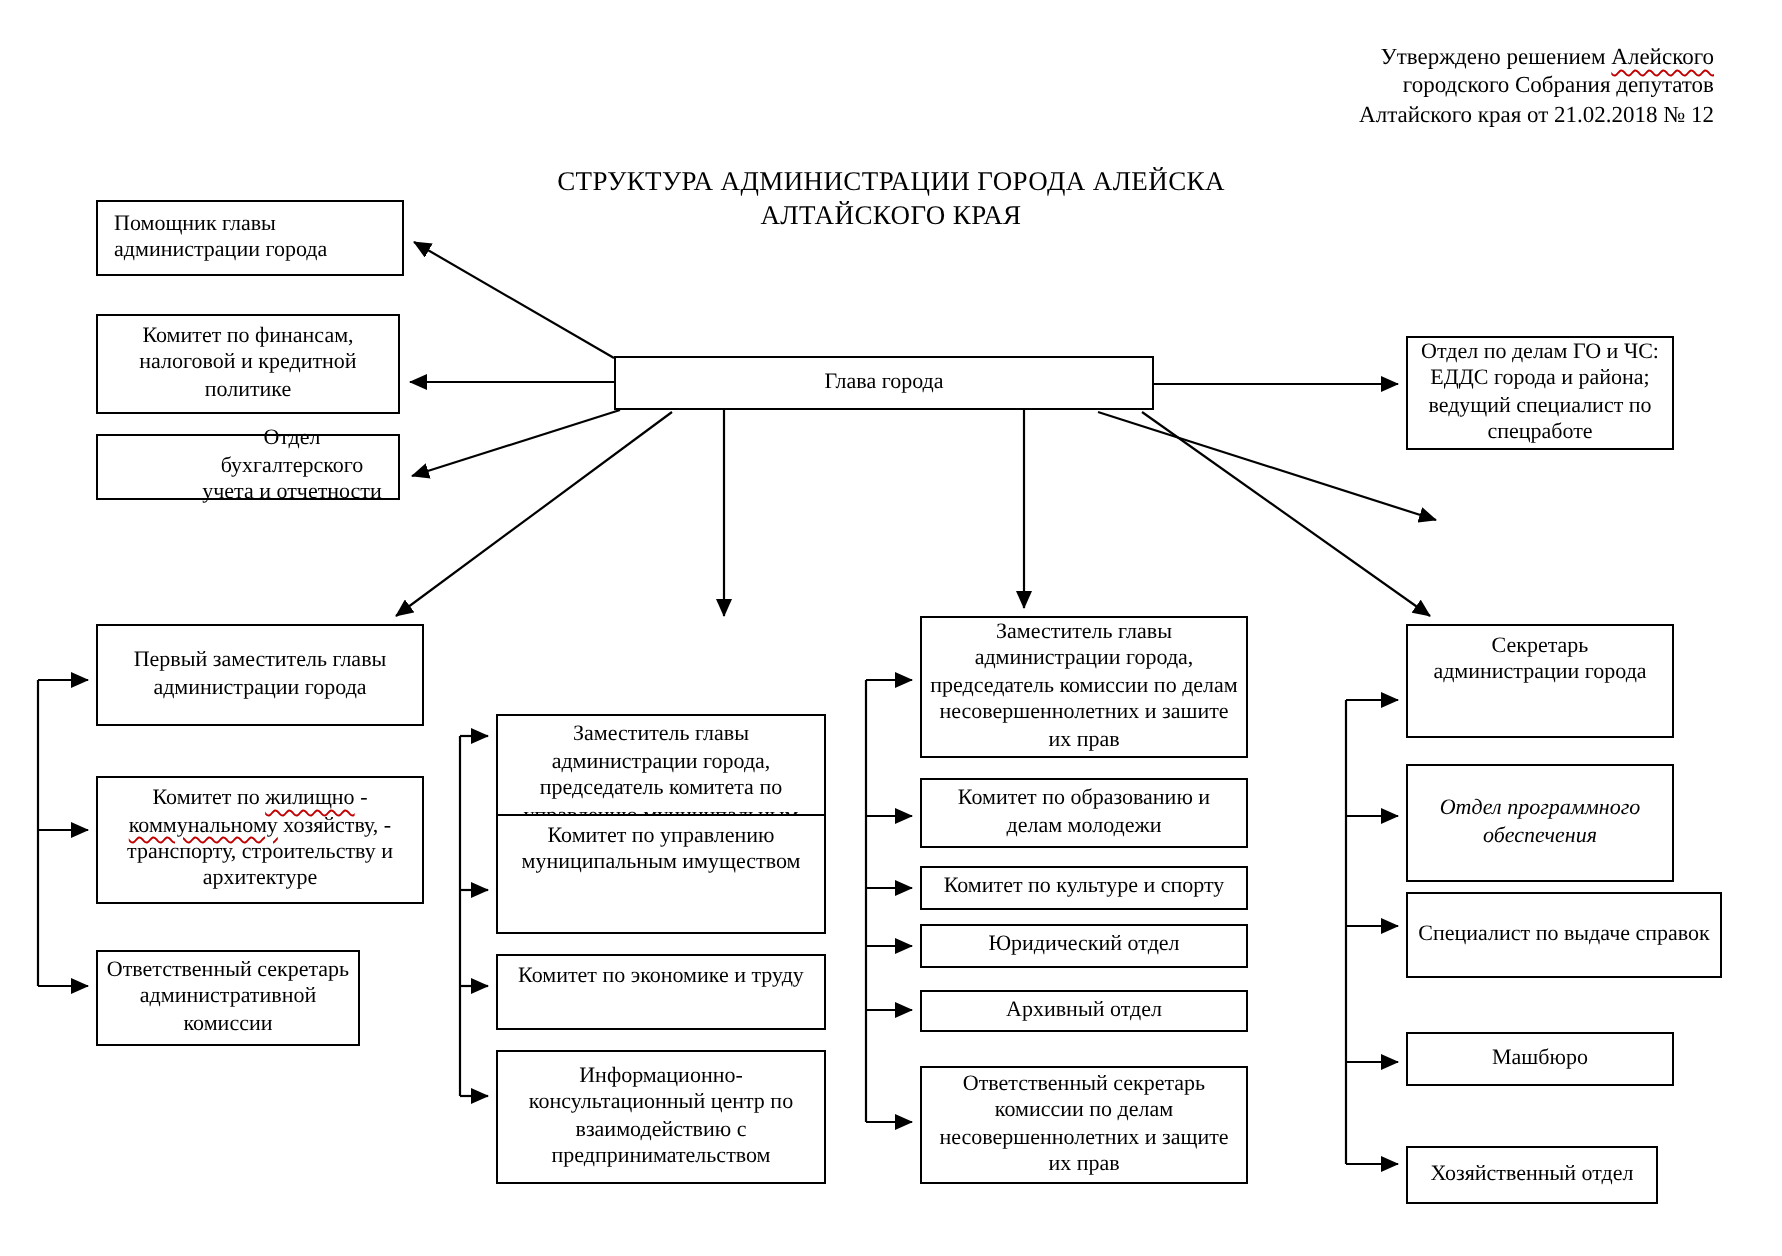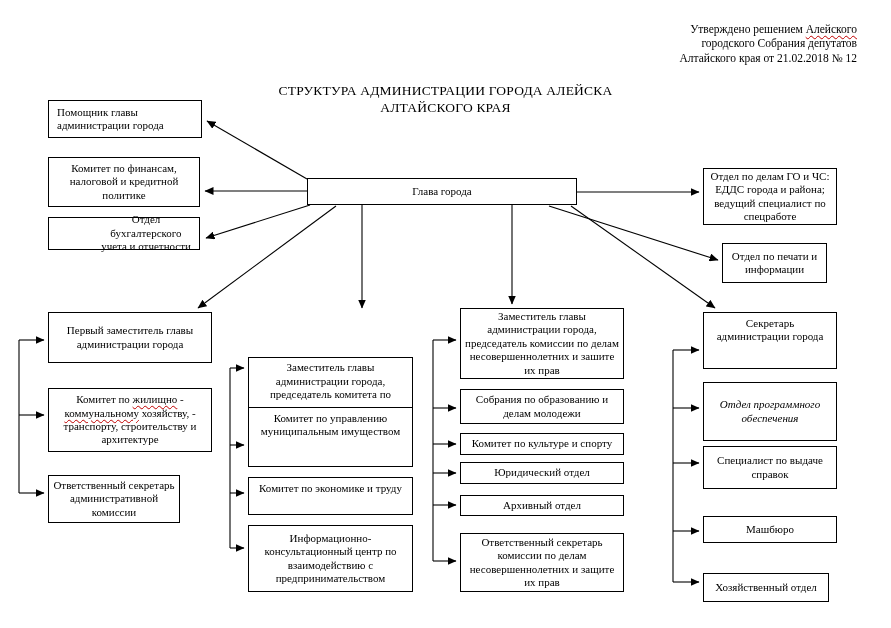--- a/index.html
+++ b/index.html
@@ -70,21 +70,21 @@
 
   #n-deputy-minors{left:460px;top:308px;width:164px;height:71px;}
   #n-education-committee{left:460px;top:389px;width:164px;height:35px;}
   #n-culture-committee{left:460px;top:433px;width:164px;height:22px;}
   #n-legal-dept{left:460px;top:462px;width:164px;height:22px;}
   #n-archive-dept{left:460px;top:495px;width:164px;height:21px;}
   #n-minors-secretary{left:460px;top:533px;width:164px;height:59px;}
 
   #n-city-secretary{left:703px;top:312px;width:134px;height:57px;}
   #n-software-dept{left:703px;top:382px;width:134px;height:59px;font-style:italic;}
-  #n-certificates{left:703px;top:446px;width:134px;height:43px;}
+  #n-certificates{left:703px;top:446px;width:158px;height:43px;}
   #n-typing-bureau{left:703px;top:516px;width:134px;height:27px;}
   #n-household{left:703px;top:573px;width:126px;height:29px;}
 </style>
 </head>
 <body>
 
 <div id="page">
 
   <svg id="connectors" viewBox="0 0 891 628" xmlns="http://www.w3.org/2000/svg">
     <defs>
@@ -153,23 +153,20 @@
   <div class="node" id="n-finance">
       <span>Комитет по финансам, налоговой и кредитной политике</span>
     </div>
   <div class="node" id="n-accounting">
       <span>Отдел бухгалтерского учета и отчетности</span>
     </div>
 
   <div class="node" id="n-gochs">
       <span>Отдел по делам ГО и ЧС: ЕДДС города и района; ведущий специалист по спецработе</span>
     </div>
-  <div class="node" id="n-press">
-      <span>Отдел по печати и информации</span>
-    </div>
 
   <div class="node" id="n-first-deputy">
       <span>Первый заместитель главы администрации города</span>
     </div>
   <div class="node" id="n-zhkh">
     <span><span>Комитет по </span><span class="sq">жилищно</span><span> - </span><span class="sq">коммунальному</span><span> хозяйству, - транспорту, строительству и архитектуре</span></span>
   </div>
   <div class="node" id="n-admin-secretary">
       <span>Ответственный секретарь административной комиссии</span>
     </div>
@@ -184,21 +181,21 @@
       <span>Информационно-консультационный центр по взаимодействию с предпринимательством</span>
     </div>
   <div class="node valign-top" id="n-economy-committee">
       <span>Комитет по экономике и труду</span>
     </div>
 
   <div class="node" id="n-deputy-minors">
       <span>Заместитель главы администрации города, председатель комиссии по делам несовершеннолетних и зашите их прав</span>
     </div>
   <div class="node" id="n-education-committee">
-      <span>Собрания по образованию и делам молодежи</span>
+      <span>Комитет по образованию и делам молодежи</span>
     </div>
   <div class="node" id="n-culture-committee">
       <span>Комитет по культуре и спорту</span>
     </div>
   <div class="node" id="n-legal-dept">
       <span>Юридический отдел</span>
     </div>
   <div class="node" id="n-archive-dept">
       <span>Архивный отдел</span>
     </div>

